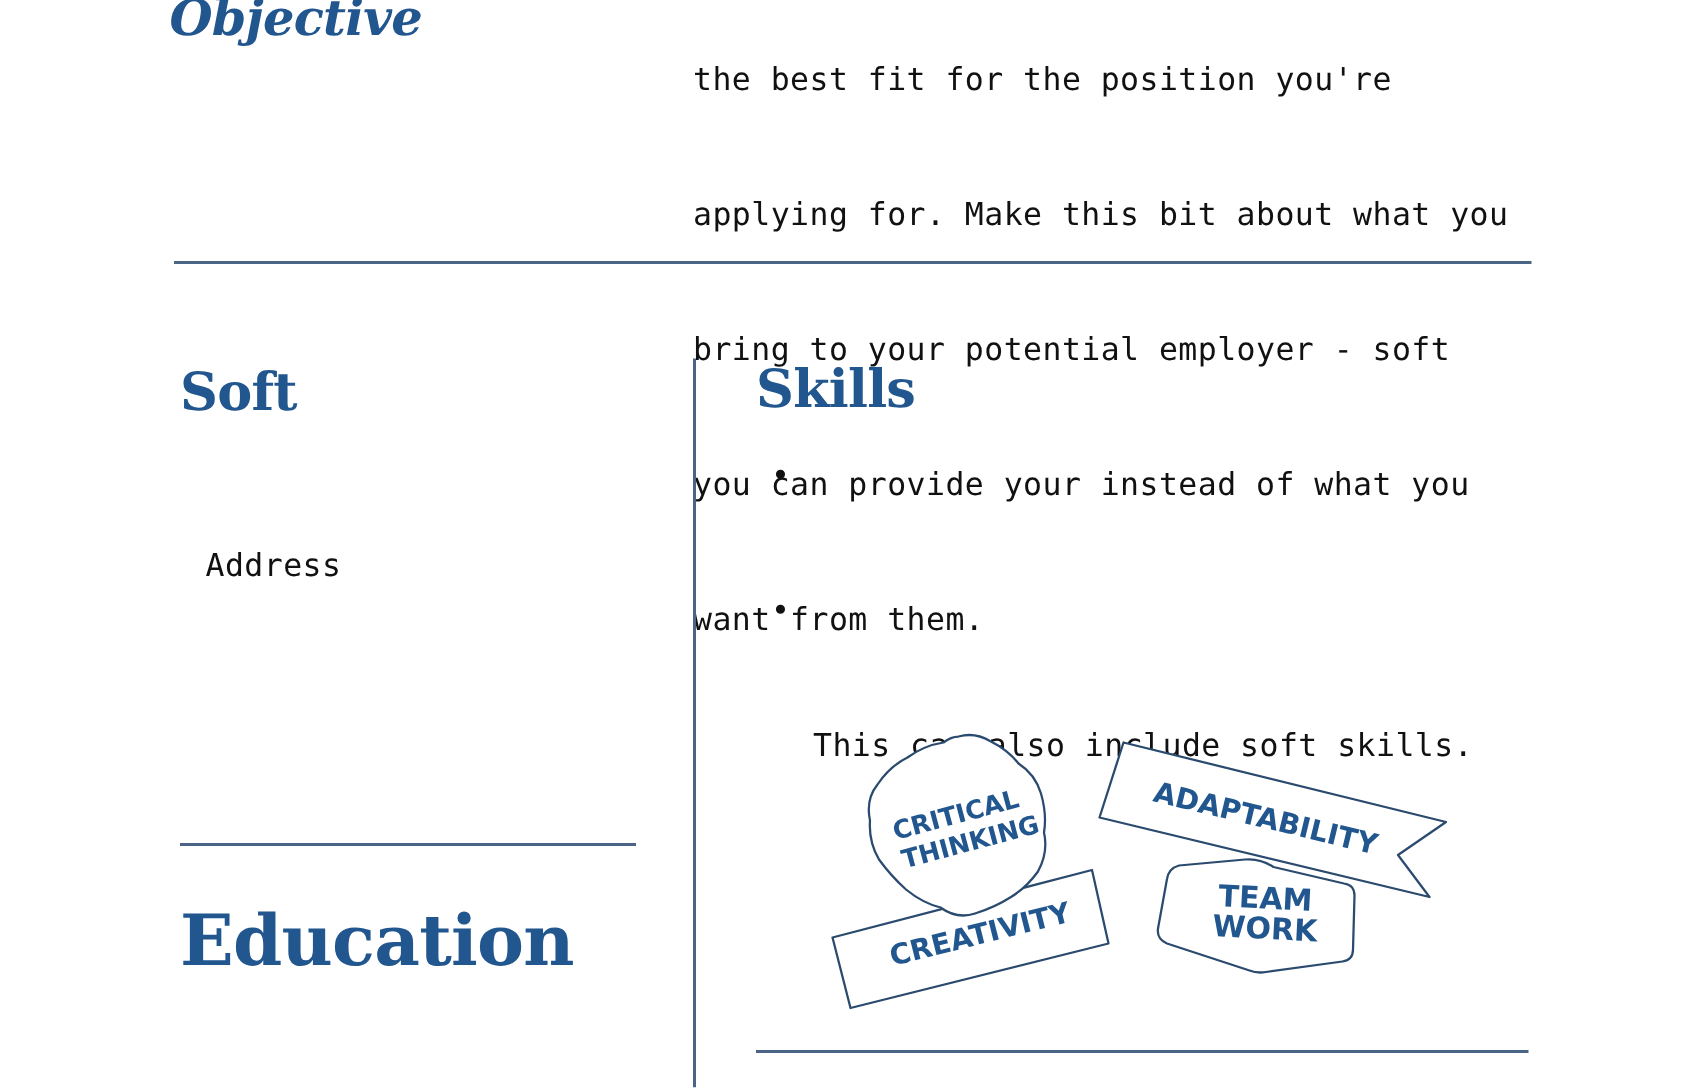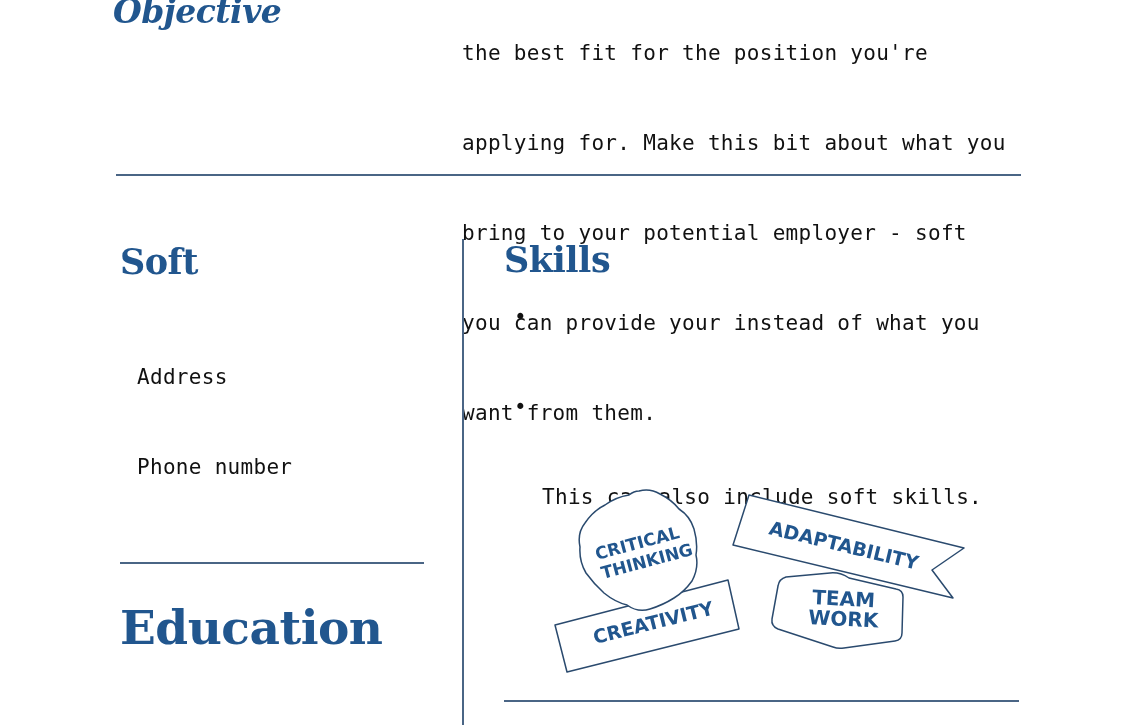--- a/index.html
+++ b/index.html
@@ -110,21 +110,20 @@
   <div>bring to your potential employer - soft</div>
   <div>you can provide your instead of what you</div>
   <div>want from them.</div>
 </div>
 
 <div class="hline line-top"></div>
 
 <h2 class="heading heading-about">Soft</h2>
 <div class="mono about-list">
   <div>Address</div>
-  <div>Phone number</div>
 </div>
 
 <div class="hline line-about"></div>
 
 <div class="vline"></div>
 
 <h2 class="heading heading-skills">Skills</h2>
 <ul class="skills-list">
   <li>
     <span class="bullet">•</span>

